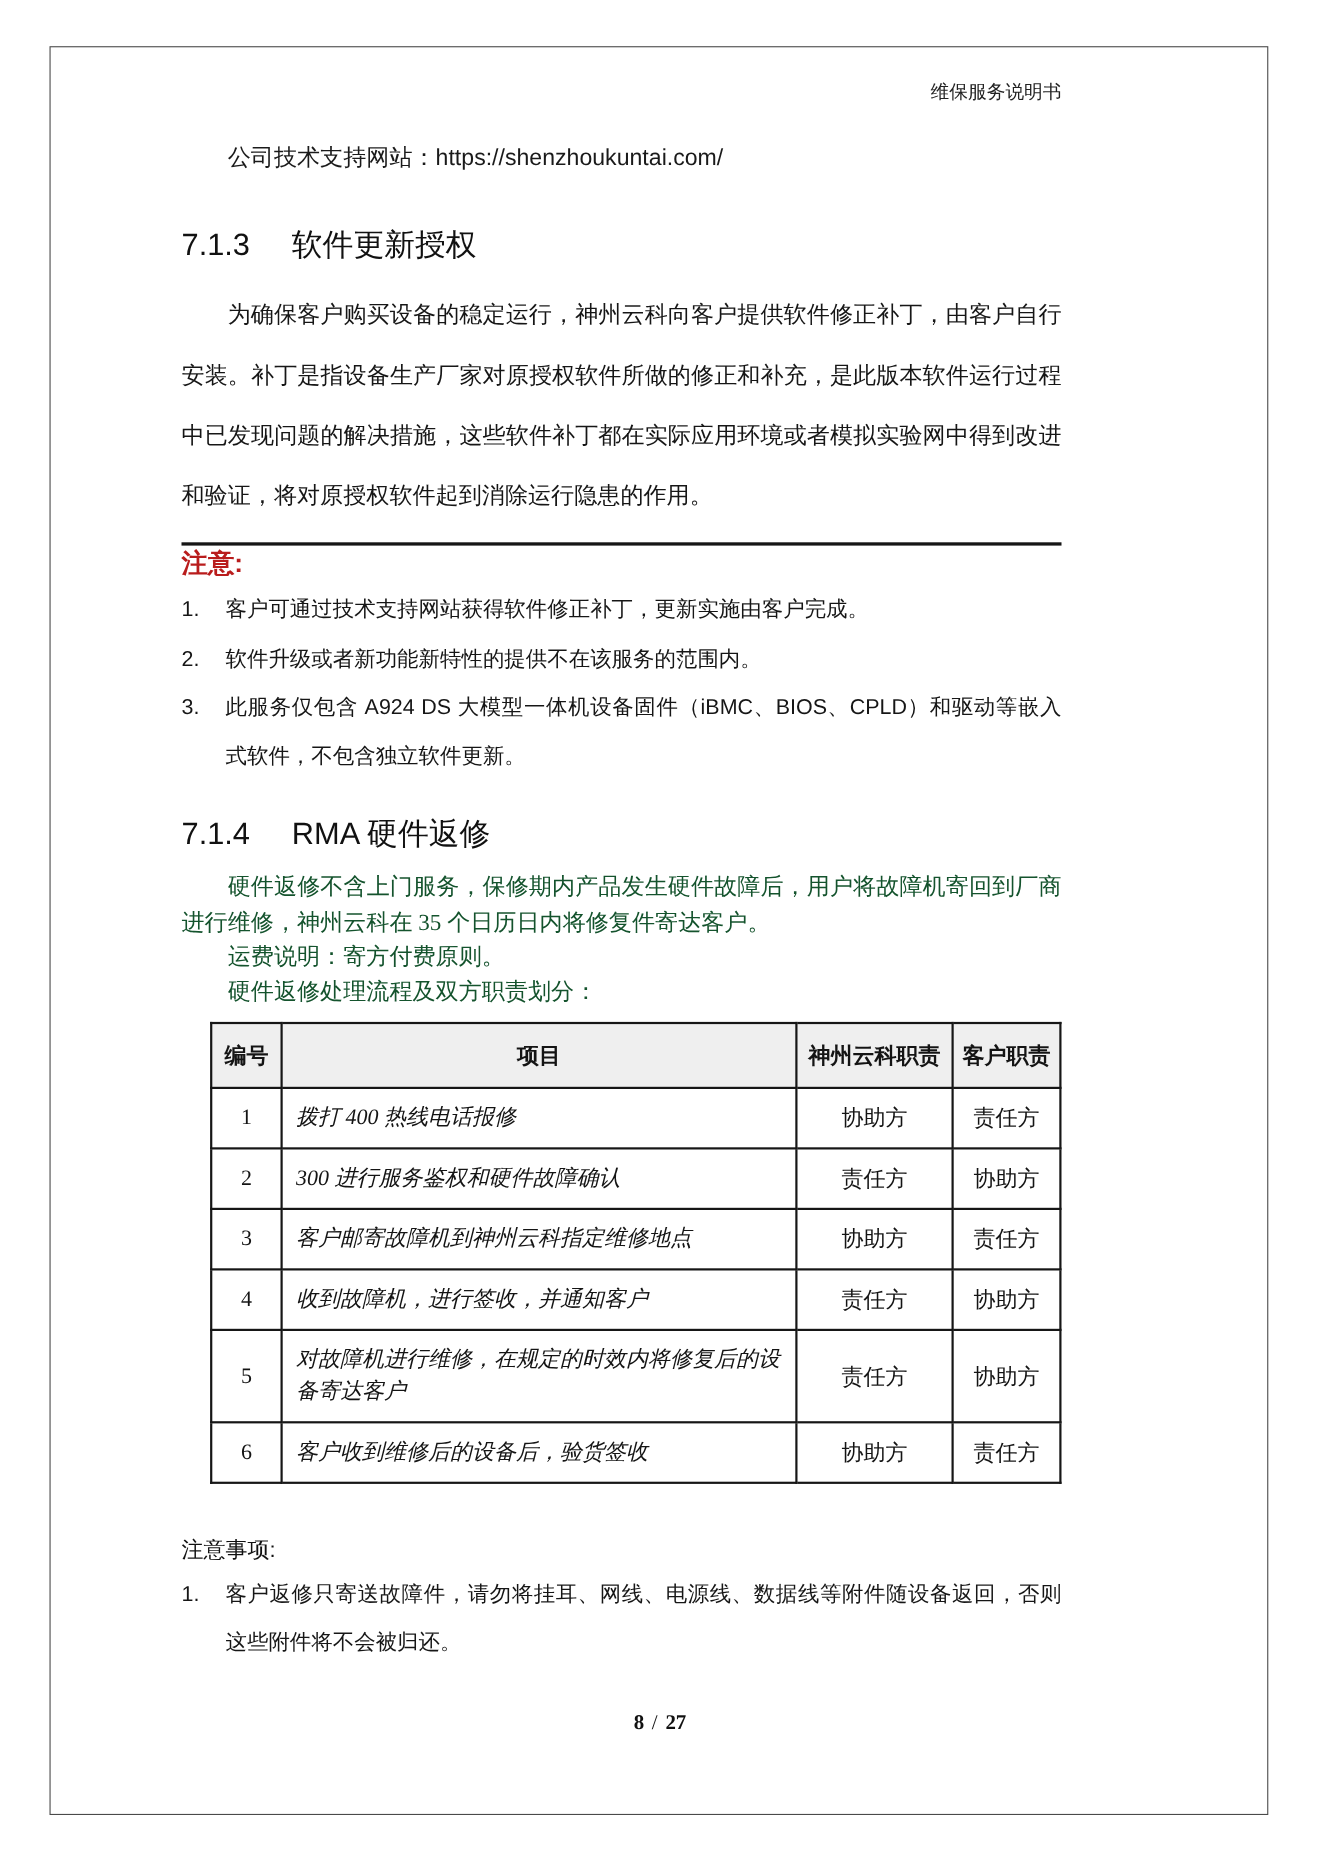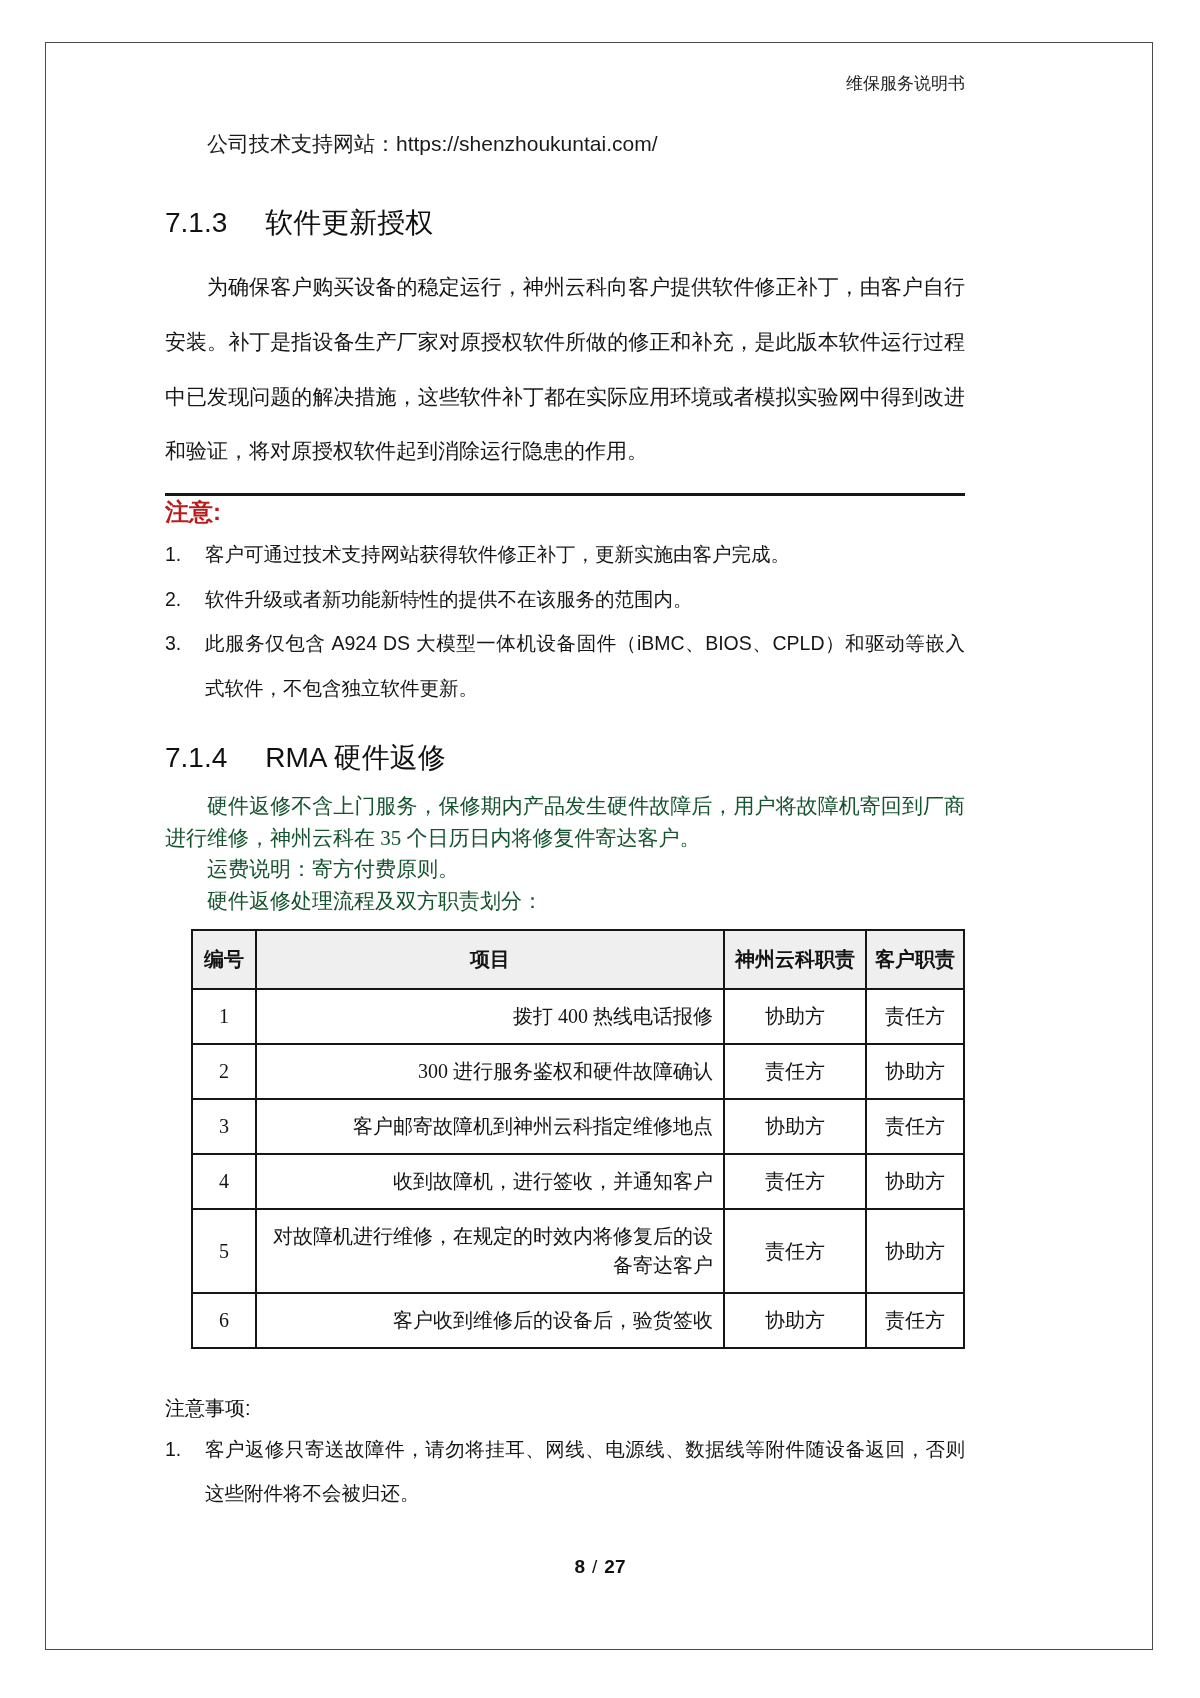--- a/index.html
+++ b/index.html
@@ -59,33 +59,33 @@
     margin:12px 0 0 26px;width:772px;border-collapse:collapse;table-layout:fixed;
     font-family:"Liberation Serif","DejaVu Serif",serif;font-size:20px;color:#141414;padding-left:20px;
   }
   table.rma th,table.rma td{
     border:2px solid #161616;box-sizing:border-box;
   }
   table.rma th{
     background:#efefef;font-weight:bold;text-align:center;padding:15px 4px;
   }
   table.rma td{padding:12px 6px;text-align:center;}
-  table.rma td.item{ text-align:right;padding-left:12px;padding-right:10px;line-height:1.45;}
+  table.rma td.item{ text-align:left;padding-left:12px;padding-right:10px;line-height:1.45;font-style:italic;}
 
   .bottom-note-label{
     margin-top:46px;font-size:20px;font-weight:normal;color:#111;
   }
   .bottom-note-list{list-style:none;margin:6px 0 0 0;padding:0;}
   .bottom-note-list li{
     display:flex;align-items:flex-start;font-size:19.5px;line-height:2.25;color:#161616;
   }
 
   .page-footer{
     position:absolute;left:0;top:1556px;width:1200px;text-align:center;
-    font-family:Liberation Sans, sans-serif;
+    font-family:Liberation Serif, serif;
     font-size:19px;font-weight:bold;color:#111;
   }
   .page-footer .sep{margin:0 7px;font-weight:normal;}
 </style>
 </head>
 <body>
 
 <div class="frame"></div>
 
 <div class="content">

